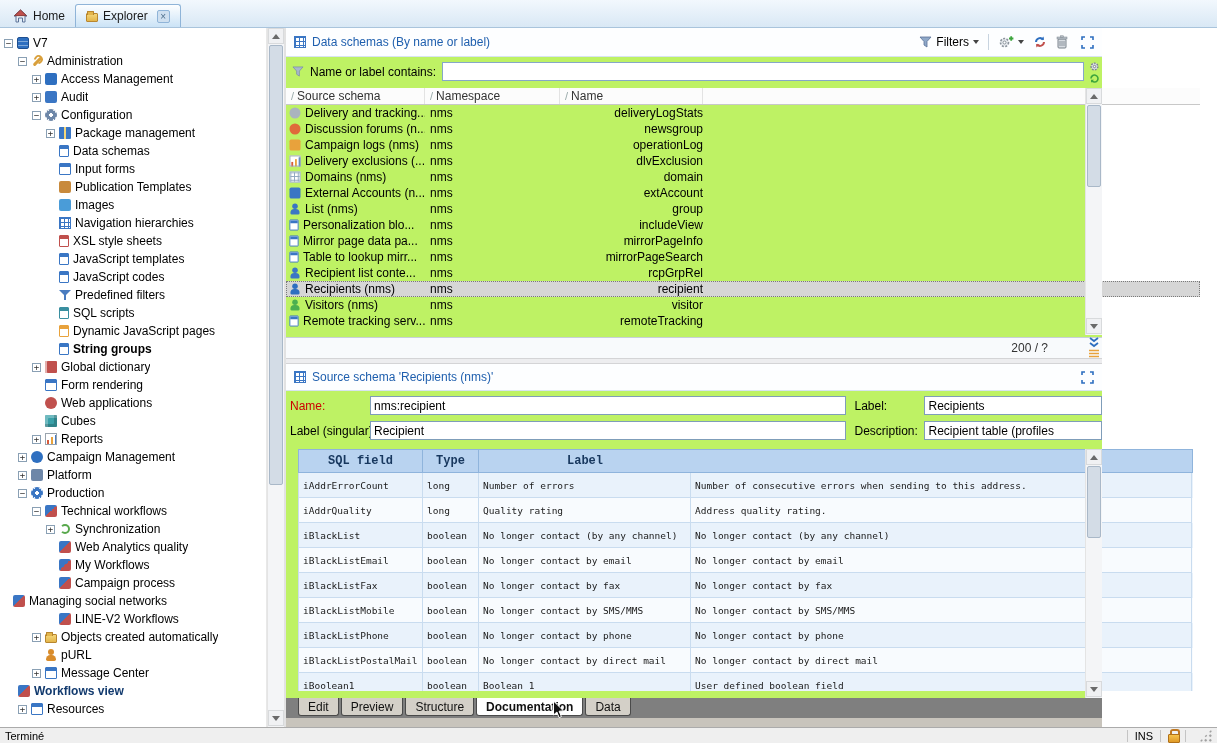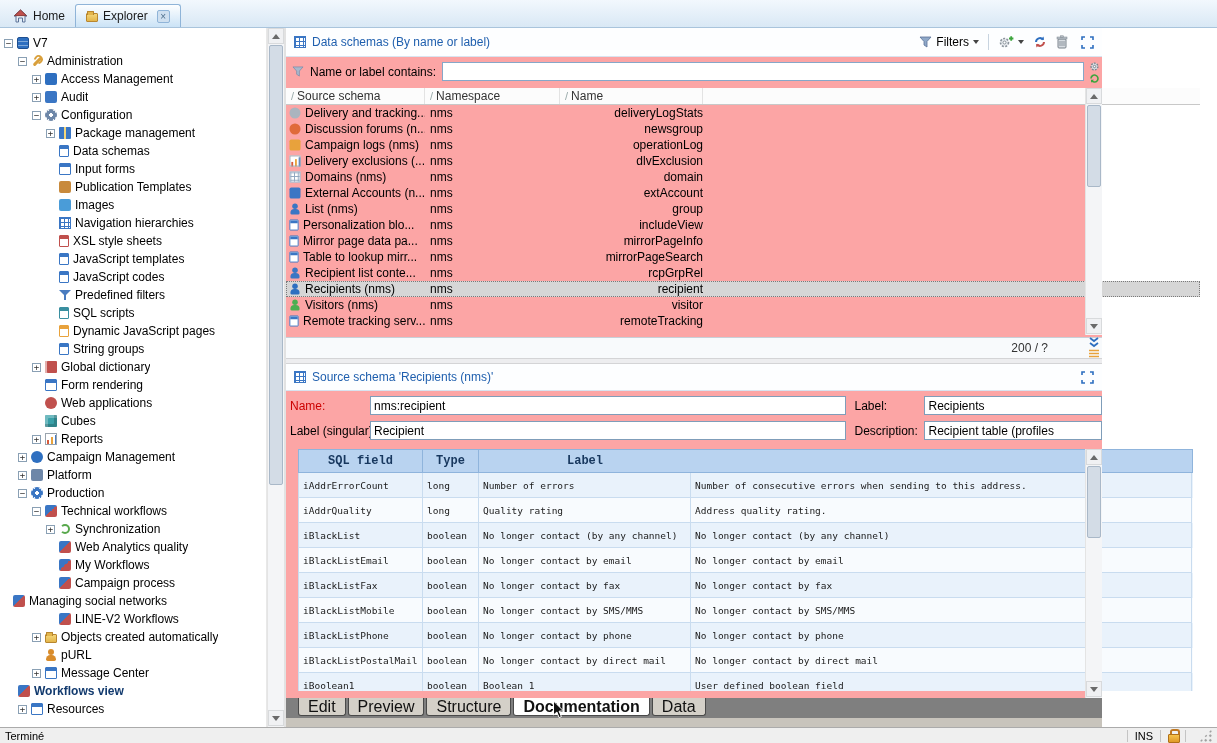--- a/index.html
+++ b/index.html
@@ -63,21 +63,21 @@
   .ic.server { background:repeating-linear-gradient(#2E6FC0 0 3px, #7FA8D8 3px 4px); border:1px solid #1E4F90; border-radius:2px; }
   .ic.wrench::before { content:""; position:absolute; left:1px; top:5px; width:11px; height:3px; background:var(--c); border-radius:2px; transform:rotate(-45deg); }
   .ic.wrench::after { content:""; position:absolute; right:0; top:0; width:5px; height:5px; border:2px solid var(--c); border-radius:50%; border-bottom-color:transparent; transform:rotate(45deg); }
   .ic.book { background:var(--c); border-radius:1px; box-shadow:inset 2px 0 0 rgba(255,255,255,.55); }
   .ic.sync { width:10px; height:10px; margin:1px; border:2px solid var(--c); border-radius:50%; border-left-color:transparent; }
   .ic.cube { background:var(--c); border-radius:1px; box-shadow:inset -3px -3px 0 rgba(0,0,0,.18), inset 3px 3px 0 rgba(255,255,255,.28); }
   .ic.package { background:var(--c); border-radius:1px; }
   .ic.package::before { content:""; position:absolute; left:5px; top:0; width:2px; height:12px; background:#F4D67A; }
 
   
-  #right { position:absolute; left:286px; top:28px; width:816px; height:699px; background:#fca5a5; }
+  #right { position:absolute; left:286px; top:28px; width:816px; height:699px; background:#bef264; }
 
   .pane-header {
     position:absolute; left:0; width:100%; height:29px; background:#FDFEFF;
     border-bottom:1px solid #D8E4F0; display:flex; align-items:center; gap:6px; padding:0 8px;
   }
   .pane-title { color:#1F5FAE; }
   .toolbar { margin-left:auto; display:flex; align-items:center; gap:9px; }
   .tbtn { display:flex; align-items:center; gap:4px; }
   .caret { width:0; height:0; border-left:3.5px solid transparent; border-right:3.5px solid transparent; border-top:4px solid #444; }
   .tsep { width:1px; height:16px; background:#C8D4E0; }
@@ -124,21 +124,21 @@
   .drow { display:flex; font-family:"DejaVu Sans Mono", monospace; font-size:9.5px; color:#1A1A1A; }
   .drow:nth-child(odd) { background:#E9F2FB; }
   .drow:nth-child(even) { background:#F8FBFE; }
   .d-cell { height:25px; display:flex; align-items:center; padding:0 4px; border-right:1px solid #C9DCEF; border-bottom:1px solid #C9DCEF; overflow:hidden; white-space:nowrap; }
 
   .doc-tabs {
     position:absolute; left:0; top:670px; width:100%; height:20px; background:#7F7F7F;
     display:flex; align-items:flex-start; gap:2px; padding-left:12px;
   }
   .dtab {
-    height:18px; padding:0 9px; display:flex; align-items:center; font-size:16px;
+    height:18px; padding:0 9px; display:flex; align-items:center; font-size:12px;
     background:#D4D0C8; border:1px solid #4A4A4A; border-top:none; border-radius:0 0 3px 3px; color:#111;
   }
   .dtab.active { background:#FFFFFF; font-weight:bold; }
   .below-tabs { position:absolute; left:0; top:690px; width:100%; height:9px; background:#C8C4BC; }
 
   
   .sb { position:absolute; width:17px; background:#F4F5F7; border-left:1px solid #E4E4E4; }
   .sbtn { position:absolute; left:0; width:16px; height:16px; background:#F0F1F3; border:1px solid #D8DADC; display:flex; align-items:center; justify-content:center; }
   .tri-up { width:0; height:0; border-left:4px solid transparent; border-right:4px solid transparent; border-bottom:5px solid #6A6A6A; }
   .tri-down { width:0; height:0; border-left:4px solid transparent; border-right:4px solid transparent; border-top:5px solid #6A6A6A; }
@@ -257,21 +257,21 @@
       <div class="trow" style="padding-left: 46px;">
         <span class="exp empty"></span>
         <span class="ic doc" style="--c: #3A8FA0;"></span>
         <span class="tlabel">SQL scripts</span>
       </div>
       <div class="trow" style="padding-left: 46px;">
         <span class="exp empty"></span>
         <span class="ic doc" style="--c: #E8A23C;"></span>
         <span class="tlabel">Dynamic JavaScript pages</span>
       </div>
-      <div class="trow" style="padding-left: 46px;">
+      <div class="trow" style="padding-left: 46px; font-weight: bold;">
         <span class="exp empty"></span>
         <span class="ic doc" style="--c: #3A76C4;"></span>
         <span class="tlabel">String groups</span>
       </div>
       <div class="trow" style="padding-left: 32px;">
         <span class="exp">+</span>
         <span class="ic book" style="--c: #C0504D;"></span>
         <span class="tlabel">Global dictionary</span>
       </div>
       <div class="trow" style="padding-left: 32px;">

